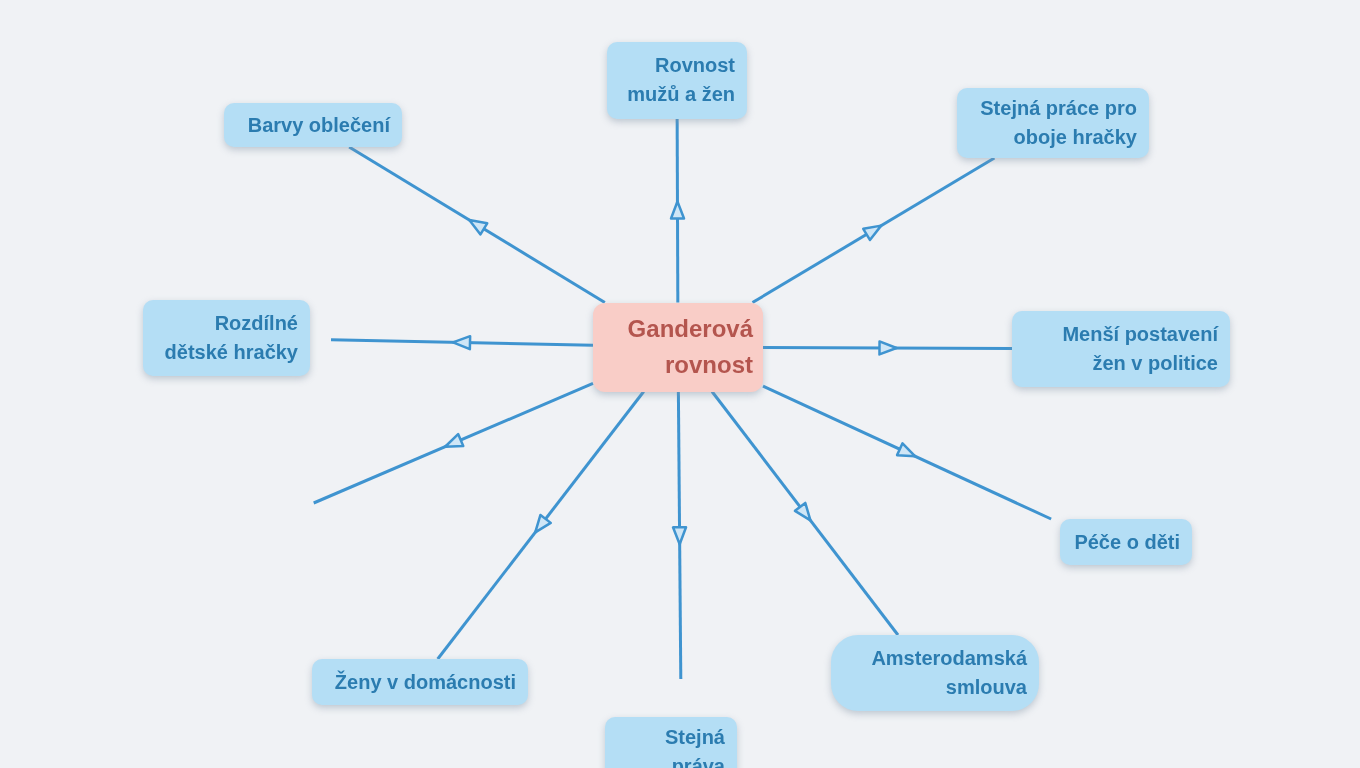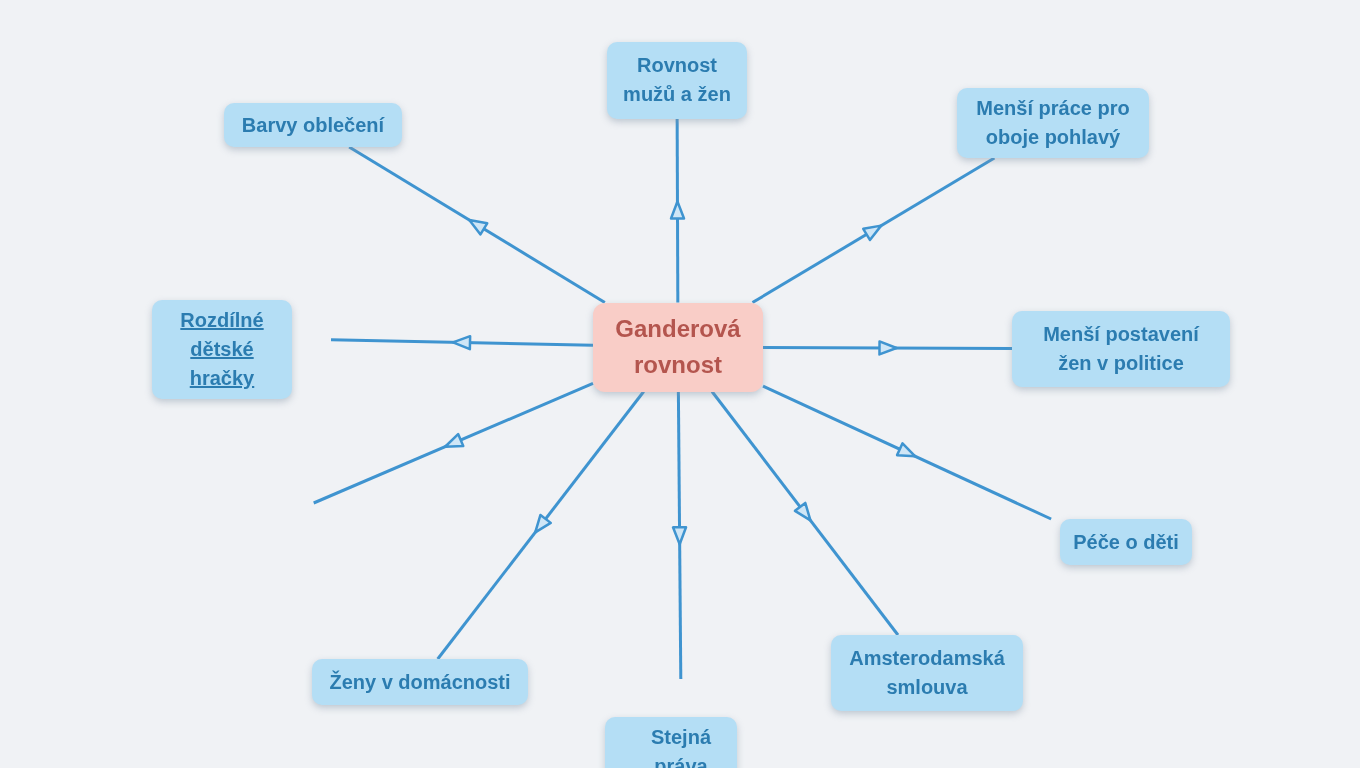--- a/index.html
+++ b/index.html
@@ -60,27 +60,28 @@
     line-height: 1.45;
     padding: 6px 12px;
   }
 
   .center-node {
     background: var(--center-bg, #f9cdc7);
     color: var(--center-text, #b4554e);
     font-size: 24px;
     font-weight: 700;
     line-height: 1.5;
-    padding: 8px 17px;
+    padding: 8px 10px;
     border-radius: 12px;
   }
 
   .label {
     display: block;
     width: 100%;
+    text-align: right;
   }
 </style>
 </head>
 <body>
 
 <div class="canvas">
   <svg class="edges-layer" width="1360" height="768" viewBox="0 0 1360 768" xmlns="http://www.w3.org/2000/svg">
       <line x1="677.8333333333334" y1="302.5" x2="677.1441947565543" y2="118.5" class="edge-line"></line>
       <polygon points="677.4550564161898,201.50006312267894 684.0186807930125,218.4755994924075 671.0187719702154,218.52428828949664" class="edge-arrowhead"></polygon>
       <line x1="752.4977678571429" y1="302.5" x2="994.40625" y2="158" class="edge-line"></line>
@@ -104,36 +105,36 @@
     </svg>
 
   <div class="node center-node" style="left: 593px; top: 302.5px; width: 170px; min-height: 89px;">
     <span class="label">Ganderová rovnost</span>
   </div>
 
 <div class="node child-node" style="left: 607px; top: 41.5px; width: 140px; min-height: 77px;">
       <span class="label">Rovnost mužů a žen</span>
     </div>
     <div class="node child-node" style="left: 957px; top: 88px; width: 192px; min-height: 70px;">
-      <span class="label">Menší práce pro oboje pohlavý</span>
+      <span class="label">Stejná práce pro oboje hračky</span>
     </div>
     <div class="node child-node" style="left: 1012px; top: 311px; width: 218px; min-height: 76px;">
       <span class="label">Menší postavení žen v politice</span>
     </div>
     <div class="node child-node" style="left: 1035px; top: 519px; width: 132px; min-height: 46px; margin-left: 25px;">
       <span class="label">Péče o děti</span>
     </div>
-    <div class="node child-node" style="left: 831px; top: 635px; width: 192px; min-height: 76px;">
+    <div class="node child-node" style="left: 831px; top: 635px; width: 208px; min-height: 76px; border-radius: 27px;">
       <span class="label">Amsterodamská smlouva</span>
     </div>
     <div class="node child-node" style="left: 605px; top: 717px; width: 132px; min-height: 46px; padding-left: 32px;">
       <span class="label">Stejná práva</span>
     </div>
     <div class="node child-node" style="left: 312px; top: 659px; width: 216px; min-height: 46px;">
       <span class="label">Ženy v domácnosti</span>
     </div>
-    <div class="node child-node" style="left: 152px; top: 300px; width: 140px; min-height: 76px; text-decoration: underline;">
+    <div class="node child-node" style="left: 143px; top: 300px; width: 167px; min-height: 76px;">
       <span class="label">Rozdílné dětské hračky</span>
     </div>
     <div class="node child-node" style="left: 224px; top: 103px; width: 178px; min-height: 44px;">
       <span class="label">Barvy oblečení</span>
     </div>
   </div>
 
 </body></html>

